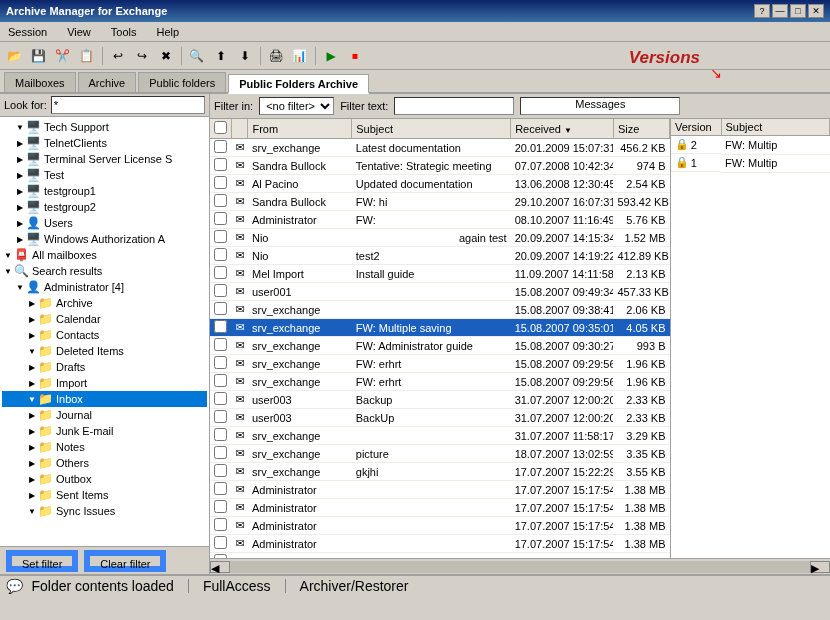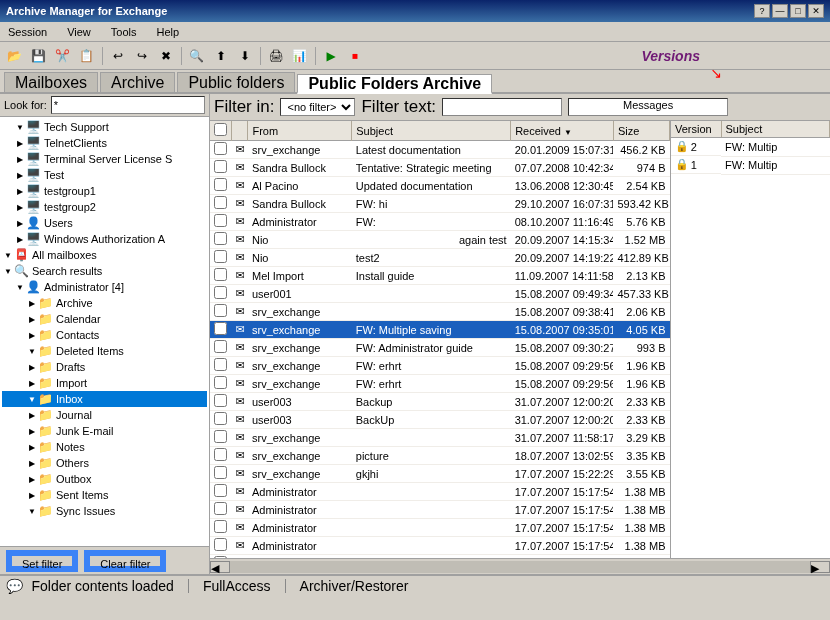--- a/index.html
+++ b/index.html
@@ -48,22 +48,22 @@
       border: 1px solid transparent;
       cursor: pointer;
       display: flex; align-items: center; justify-content: center;
       font-size: 12px;
     }
     .toolbar-sep { width: 1px; height: 18px; background: #a0a0a0; margin: 0 2px; }
 
     .versions-label {
       position: absolute;
       top: 48px; right: 130px;
-      color: #701a75;
-      font-size: 14px;
+      color: #b91c1c;
+      font-size: 17px;
       font-weight: bold;
       font-style: italic;
       z-index: 10;
     }
     .versions-arrow {
       position: absolute;
       top: 65px; right: 108px;
       color: red;
       font-size: 14px;
       z-index: 10;
@@ -71,21 +71,21 @@
 
     .tabs-row {
       background: #d4d0c8;
       display: flex; align-items: flex-end;
       padding: 2px 4px 0 4px;
       border-bottom: 2px solid #a0a0a0;
       height: 24px;
     }
     .tab {
       padding: 2px 10px;
-      font-size: 16px;
+      font-size: 11px;
       cursor: pointer;
       border: 1px solid #a0a0a0;
       border-bottom: none;
       background: #c0bdb5;
       margin-right: 2px;
       height: 20px; display: flex; align-items: center;
     }
     .tab.active {
       background: #ffffff;
       border-bottom: 2px solid white;
@@ -143,21 +143,21 @@
       overflow: hidden;
       background: white;
     }
 
     .filter-bar {
       background: #d4d0c8;
       padding: 3px 4px;
       display: flex; align-items: center; gap: 6px;
       border-bottom: 1px solid #a0a0a0;
     }
-    .filter-label { font-size: 17px; }
+    .filter-label { font-size: 11px; }
     .filter-select {
       height: 18px; font-size: 11px;
       border: 1px inset #888;
       background: white;
       padding: 0 2px;
     }
     .filter-text-input {
       height: 18px; font-size: 11px;
       border: 1px inset #888;
       padding: 0 2px;

